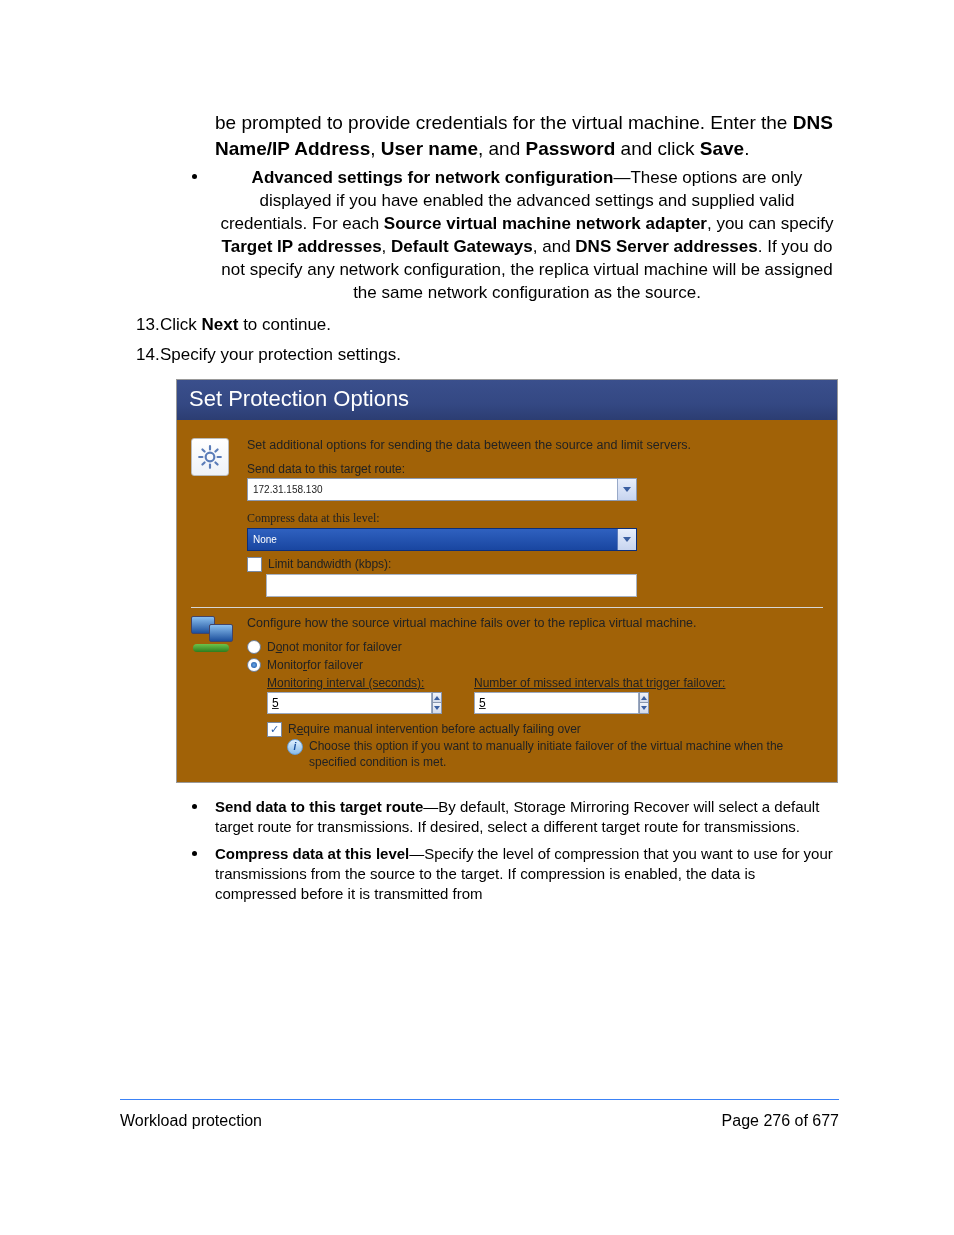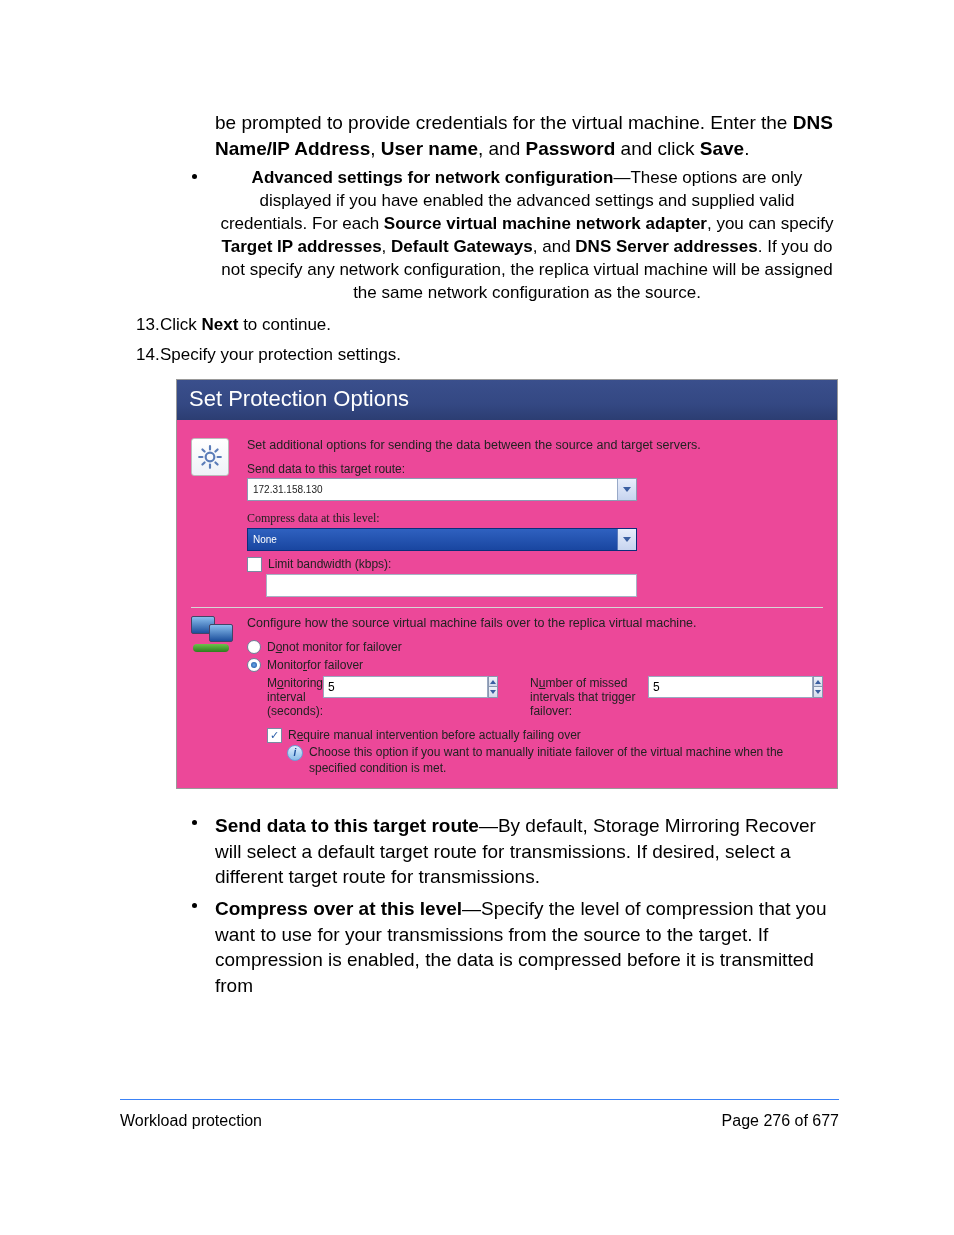--- a/index.html
+++ b/index.html
@@ -37,40 +37,40 @@
   }
   .numitem .num {
     position: absolute;
     left: 16px;
     top: 0;
   }
   .indent-bullet {
     position: relative;
     padding-left: 95px;
     margin-top: 4px;
-    font-size: 19px;
+    font-size: 15px;
     line-height: 1.35;
   }
   .indent-bullet .bullet-dot {
     left: 72px;
   }
   .bullet-first {
     padding-left: 95px;
     position: relative;
     font-size: 17px;
     line-height: 1.35;
     text-align: center;
   }
   .bullet-first .bullet-dot { left: 72px; }
 
   .screenshot {
-    margin: 14px 0 24px 56px;
+    margin: 14px 0 14px 56px;
     width: 660px;
     border: 1px solid #999;
-    background: #ec4899;
+    background: #a16207;
     font-family: "Segoe UI", Tahoma, sans-serif;
     font-size: 12px;
     color: #222;
   }
   .ss-title {
     background: linear-gradient(#3a4f8c, #344883 60%, #2c3d72);
     color: #fff;
     font-size: 22px;
     font-weight: 400;
     padding: 6px 12px 8px 12px;
@@ -223,21 +223,21 @@
     width: 6px; height: 6px; border-radius: 50%;
     background: radial-gradient(#6aa8e8,#1a4f9c);
   }
   .radio-row { font-size: 12px; margin-top: 4px; display: flex; align-items: center; }
   .sub-indent { padding-left: 20px; }
   .spin-row {
     display: flex;
     gap: 32px;
     margin-top: 4px;
   }
-  .spin-grp { display: flex; flex-direction: row; }
+  .spin-grp { display: flex; flex-direction: column; text-decoration: underline; }
   .spin-label { font-size: 12px; margin-bottom: 2px; }
   .spin {
     display: flex;
     width: 175px;
     height: 22px;
   }
   .spin input {
     flex: 1;
     border: 1px solid #9aa8c0;
     padding: 0 4px;
@@ -332,21 +332,21 @@
       <div class="ss-section">
         <div class="ss-icon-col">
           <span class="gear-icon">
             <svg viewBox="0 0 24 24">
                 <circle cx="12" cy="12" r="4" fill="none" stroke="#5a7cb8" stroke-width="2"></circle>
                 <path d="M12 2v3M12 19v3M2 12h3M19 12h3M5 5l2 2M17 17l2 2M5 19l2-2M17 7l2-2" stroke="#5a7cb8" stroke-width="2" stroke-linecap="round"></path>
               </svg>
           </span>
         </div>
         <div class="ss-content">
-          <div class="ss-desc">Set additional options for sending the data between the source and target servers.</div>
+          <div class="ss-desc">Set additional options for sending the data between the source and limit servers.</div>
           <div class="ss-label">Send data to this target route:</div>
           <div class="combo">
             <div class="combo-text">172.31.158.130</div>
             <div class="combo-btn">
                 <span class="chev"></span>
               </div>
           </div>
 
           <div class="ss-label" style="margin-top:10px;font-family:Liberation Serif, serif;">Compress data at this level:</div>
           <div class="combo blue">
@@ -445,21 +445,21 @@
     </div>
   </div>
 
   <div class="indent-bullet">
     <span class="bullet-dot"></span>
     <b>Send data to this target route</b><span>—By default, Storage Mirroring Recover will select a default target route for transmissions. If desired, select a different target route for transmissions.</span>
   </div>
 
   <div class="indent-bullet" style="margin-top:6px;">
     <span class="bullet-dot"></span>
-    <b>Compress over at this level</b><span>—Specify the level of compression that you want to use for your transmissions from the source to the target. If compression is enabled, the data is compressed before it is transmitted from</span>
+    <b>Compress data at this level</b><span>—Specify the level of compression that you want to use for your transmissions from the source to the target. If compression is enabled, the data is compressed before it is transmitted from</span>
   </div>
 
   <div class="footer">
     <span>Workload protection</span>
     <span>Page 276 of 677</span>
   </div>
 
 </div>
 
 </body></html>

